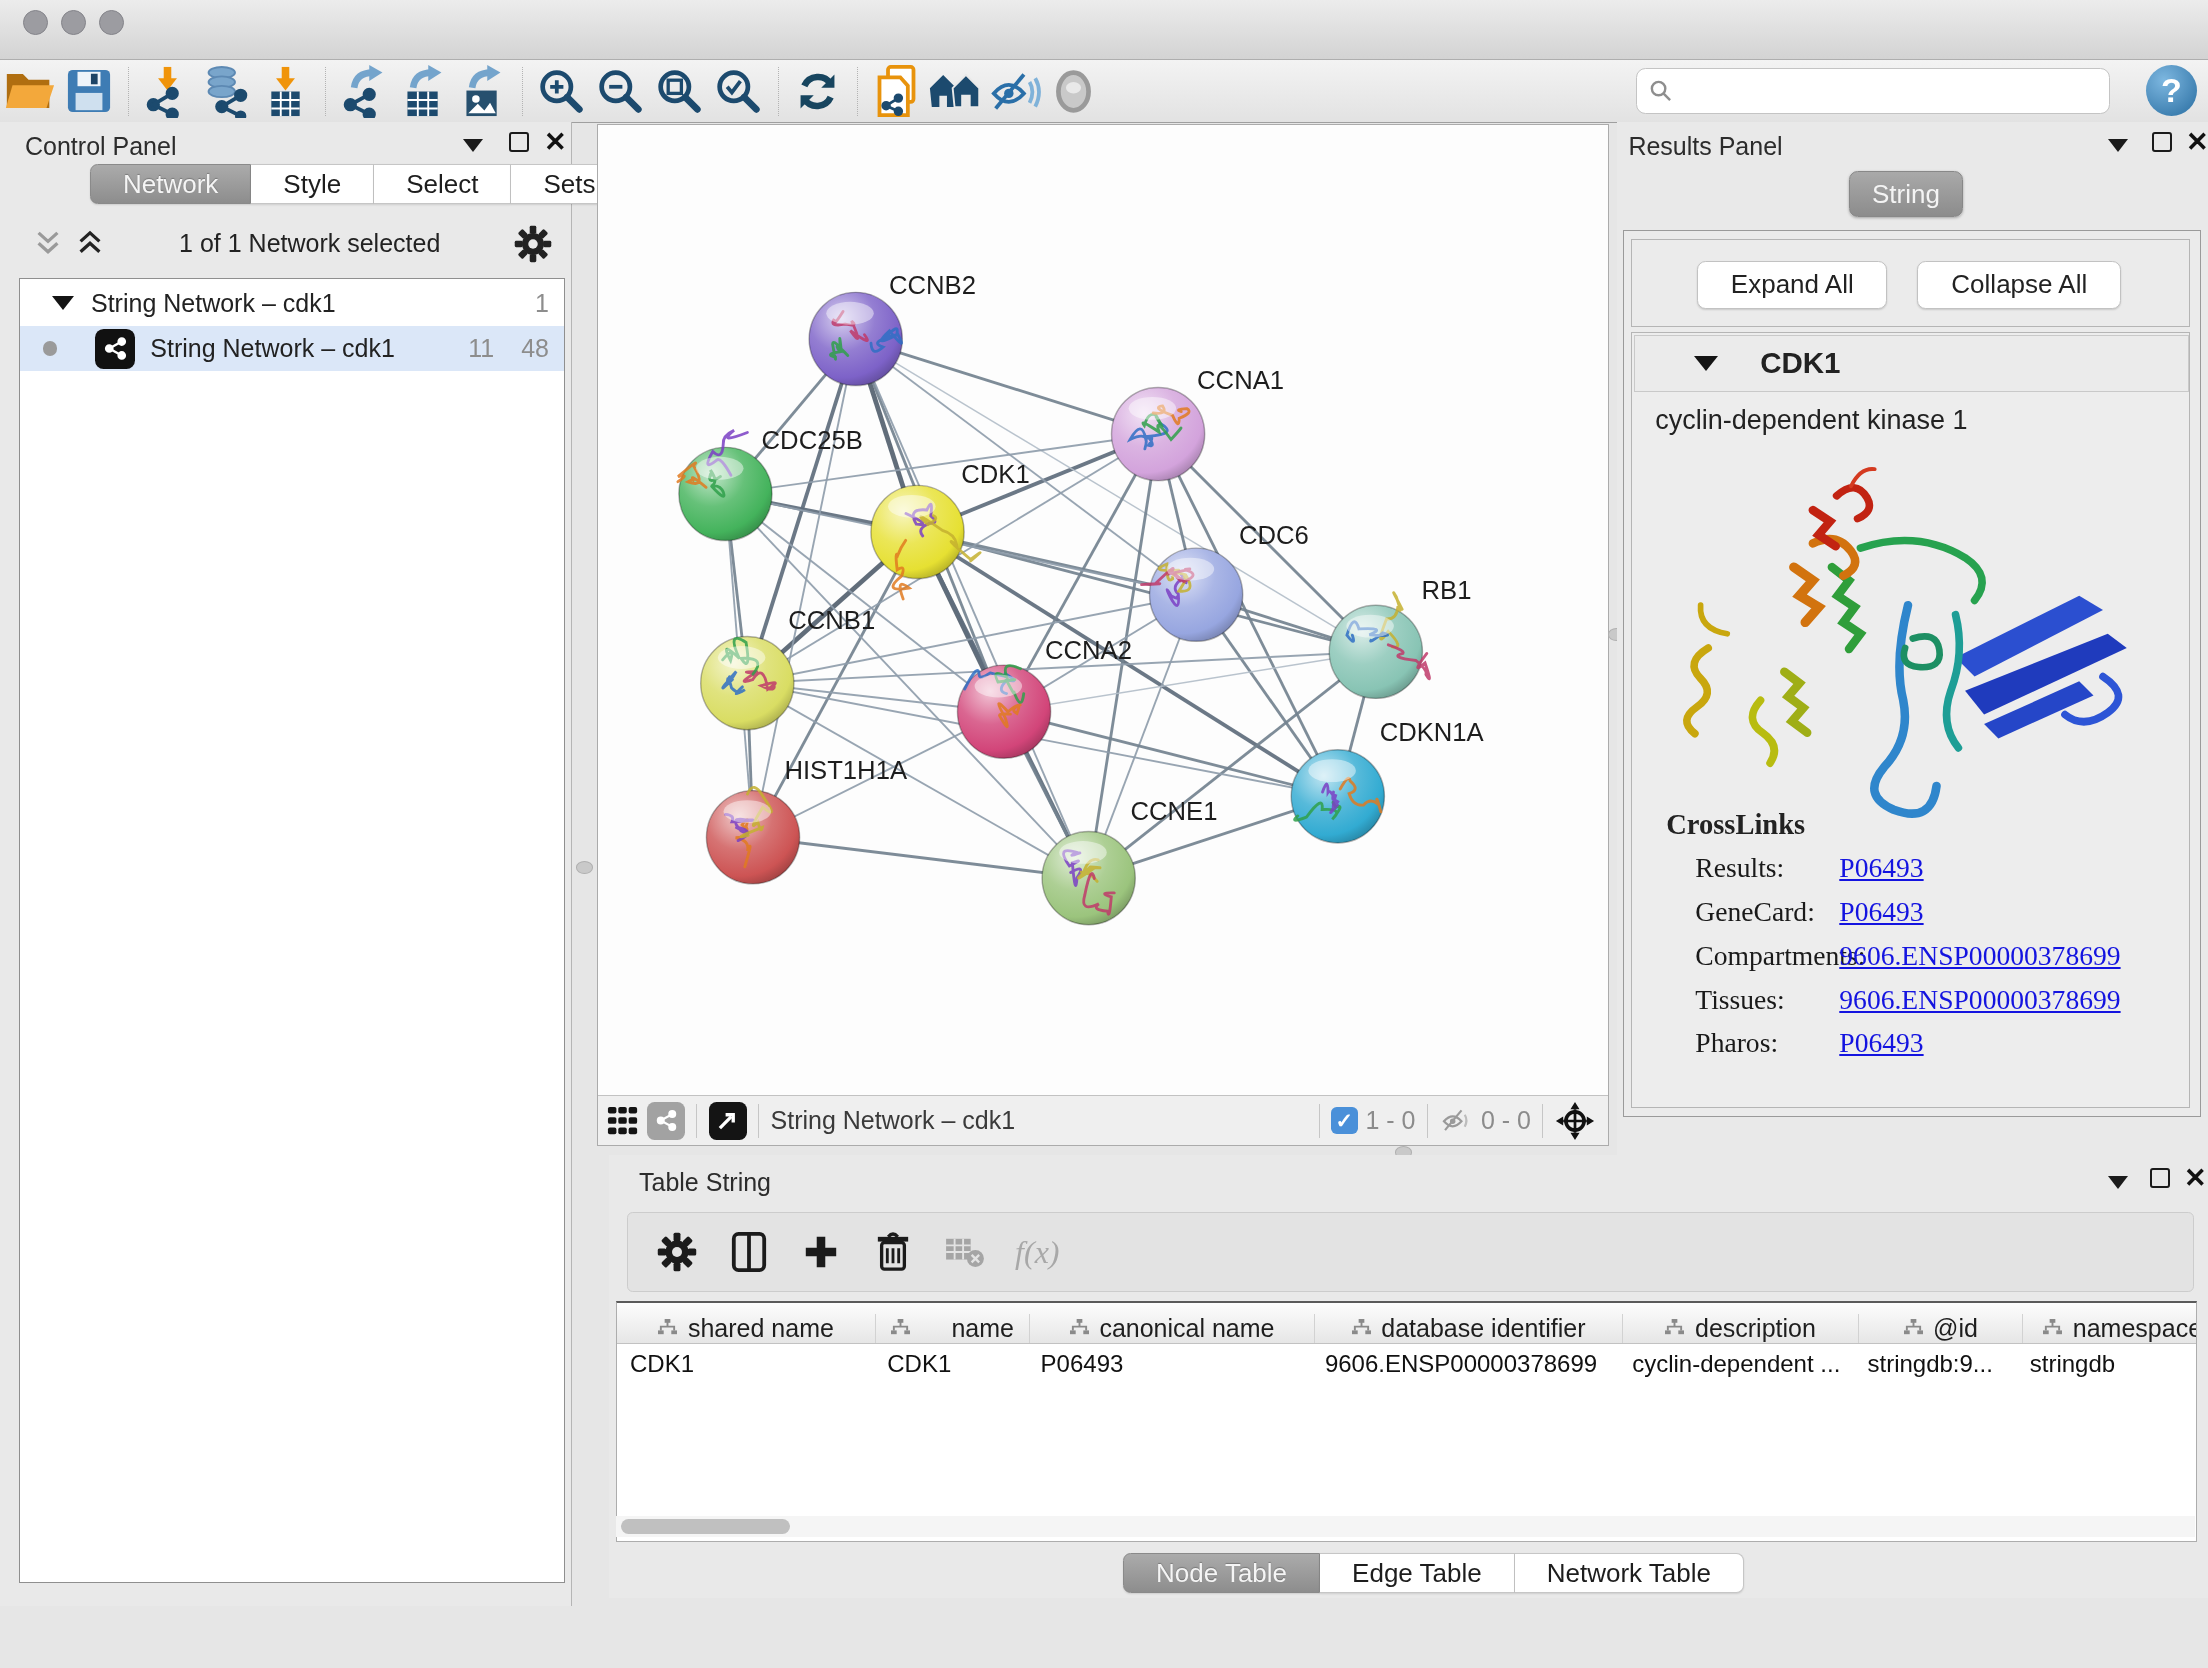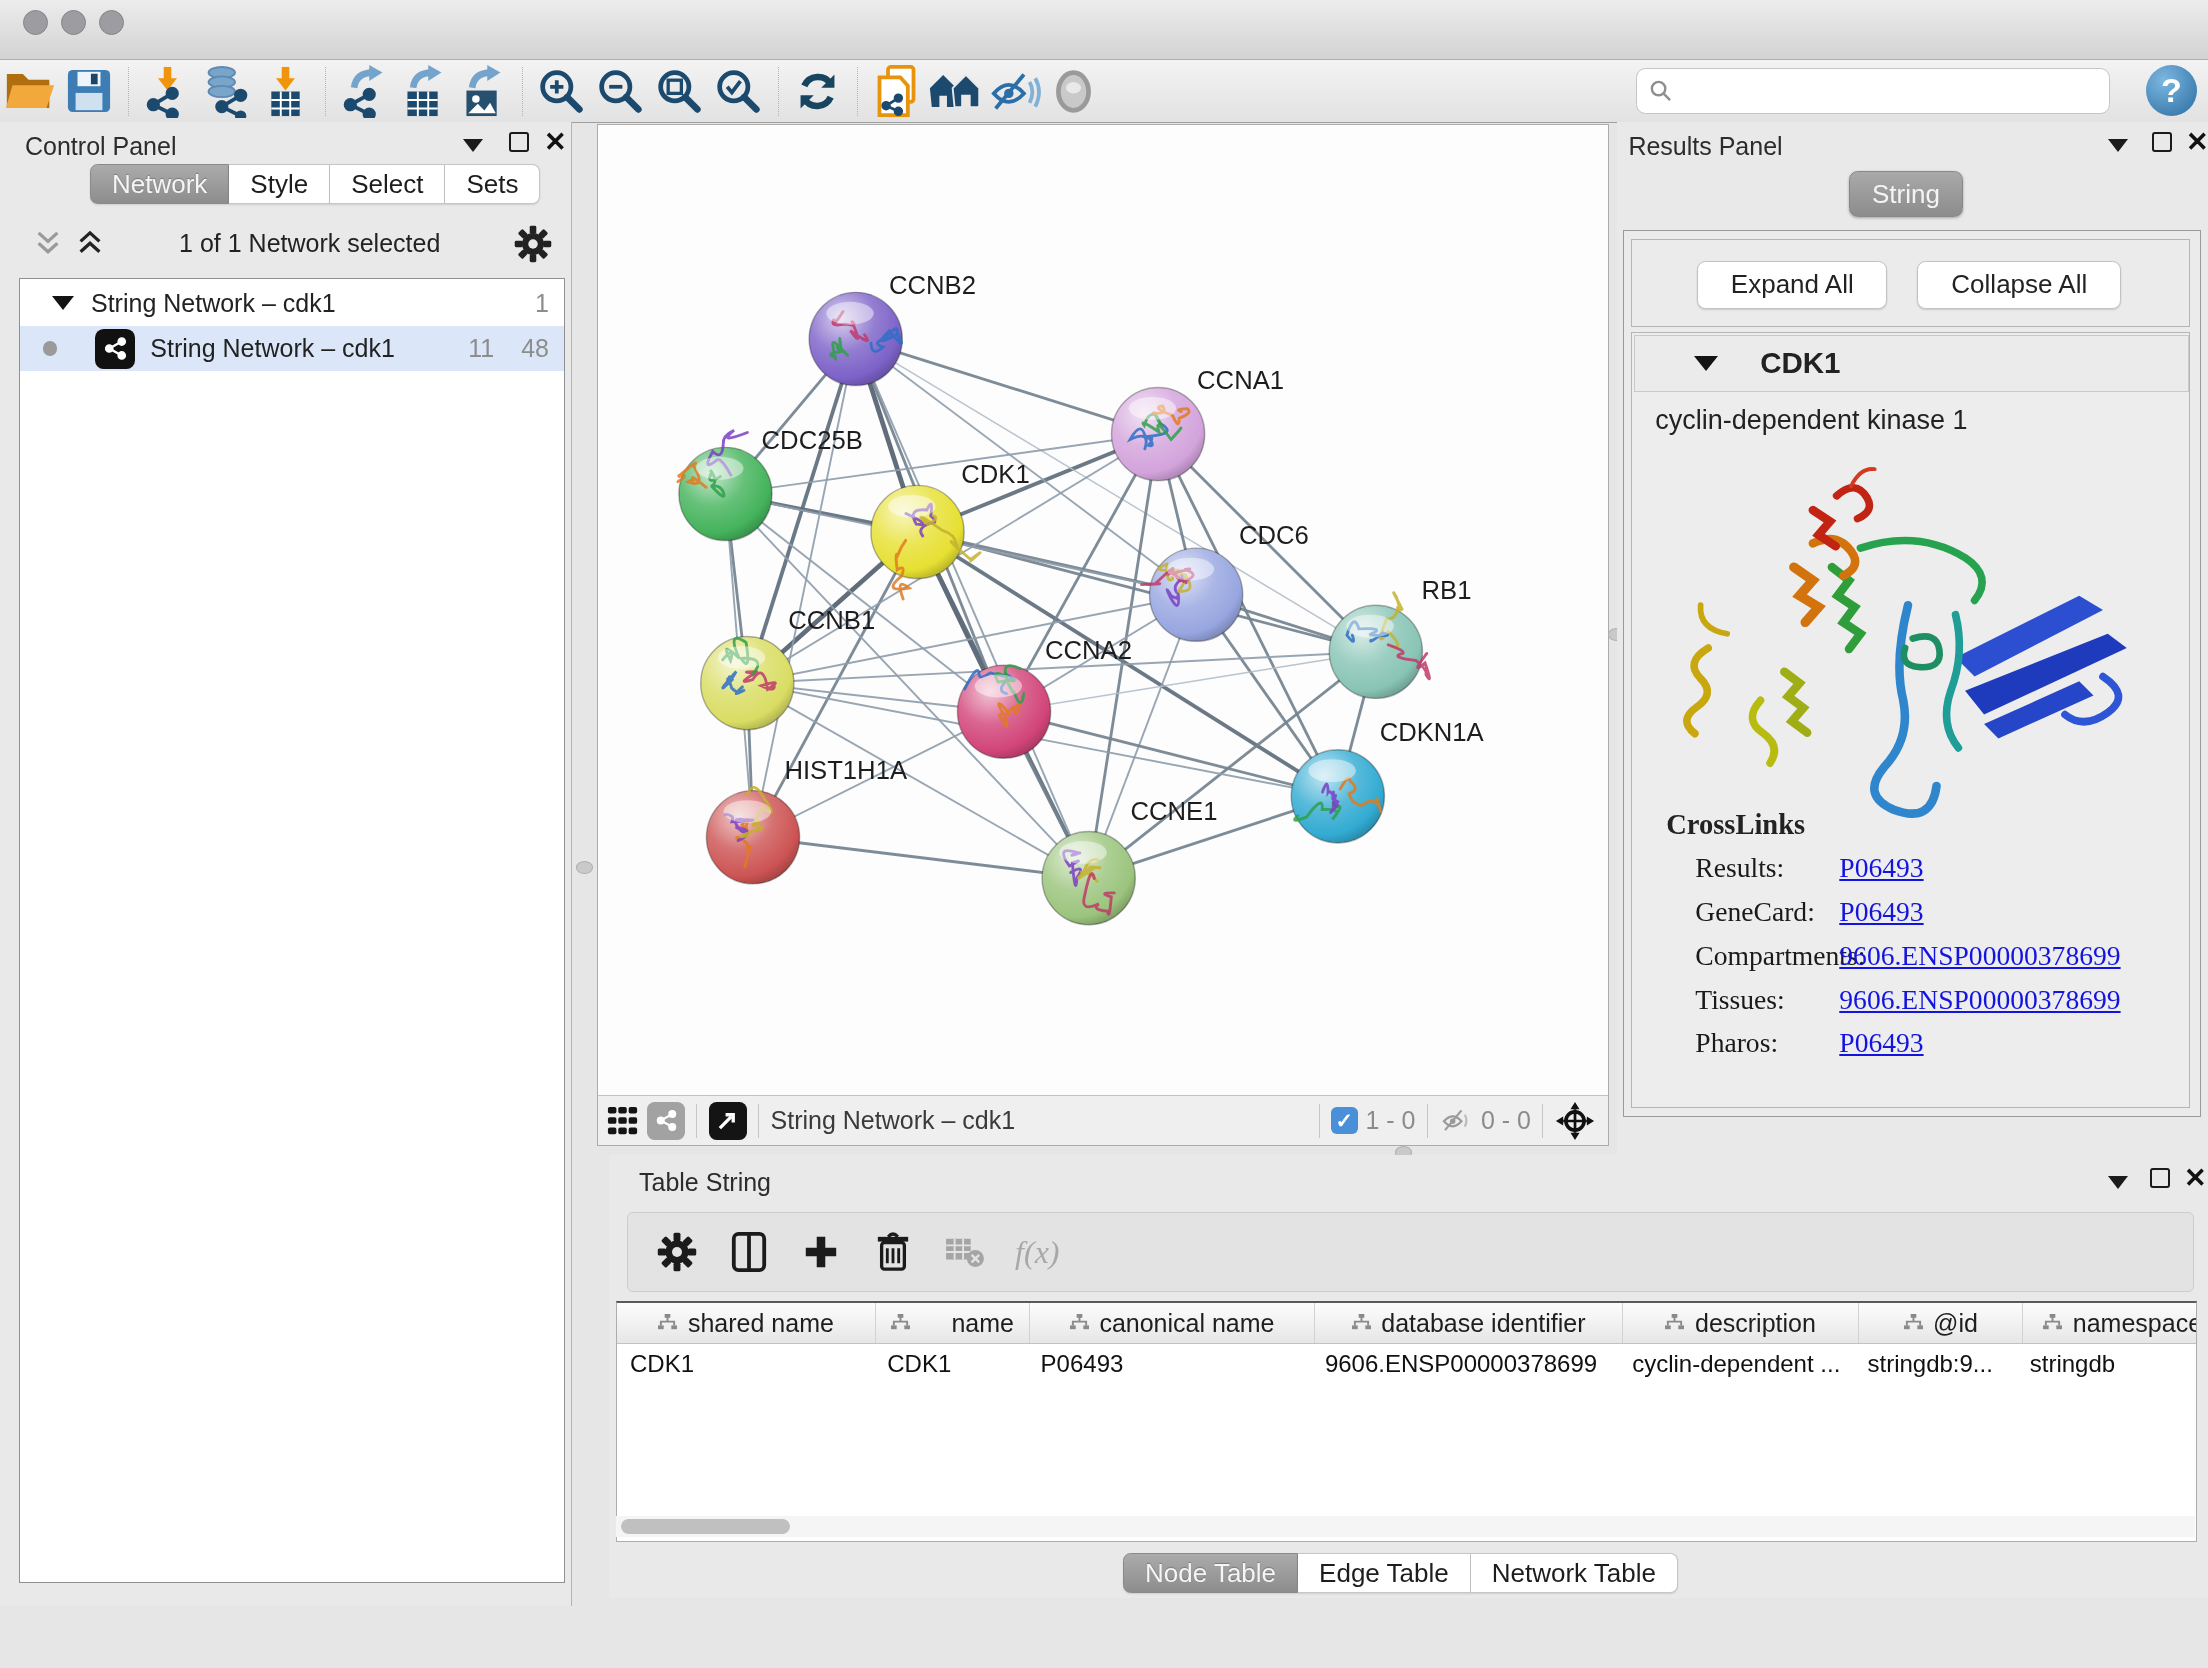--- a/index.html
+++ b/index.html
@@ -15,21 +15,21 @@
   .searchbox{position:absolute;left:1636px;top:7.6px;width:472px;height:44px;background:#fff;border:1px solid #c4c4c4;border-radius:9.5px;display:flex;align-items:center;}
   .searchbox svg{margin-left:11.4px;}
   .searchbox input{border:none;outline:none;flex:1;height:38px;font-size:23px;background:transparent;}
   .helpbtn{position:absolute;left:2146px;top:4.8px;width:51px;height:51px;border-radius:50%;background:radial-gradient(circle at 35% 30%,#7db7e0,#3d7fb0 75%);color:#fff;font-size:34px;font-weight:bold;text-align:center;line-height:51px;}
   
   .ptitle{position:absolute;font-size:25px;color:#2c2c2c;}
   .pt-caret{position:absolute;width:0;height:0;border-left:10.5px solid transparent;border-right:10.5px solid transparent;border-top:13.3px solid #1b1b1b;}
   .pt-float{position:absolute;width:16px;height:16px;border:2.9px solid #1b1b1b;border-radius:2.9px;background:transparent;}
   .pt-close{position:absolute;font-size:27px;font-weight:bold;color:#111;line-height:25px;}
   .seg{position:absolute;display:flex;}
-  .seg .sgb{height:38px;background:#fff;border:1px solid #c6c6c6;border-left-width:0;font-size:26px;color:#1d1d1d;display:flex;align-items:center;justify-content:center;padding:0 21px;box-shadow:0 1px 1.9px rgba(0,0,0,.12);}
+  .seg .sgb{height:38px;background:#fff;border:1px solid #c6c6c6;border-left-width:0;font-size:26px;color:#1d1d1d;display:flex;align-items:center;justify-content:center;padding:0 32px;box-shadow:0 1px 1.9px rgba(0,0,0,.12);}
   .seg .sgb:first-child{border-left-width:1px;border-radius:7.6px 0 0 7.6px;}
   .seg .sgb:last-child{border-radius:0 7.6px 7.6px 0;}
   .seg .sgb.active{background:linear-gradient(#ababab,#8d8d8d);color:#f5f5f5;border-color:#8a8a8a;text-shadow:0 -1px 1px rgba(0,0,0,.25);}
   .pill{background:linear-gradient(#a9a9a9,#8c8c8c);color:#f4f4f4;border:1px solid #888;border-radius:8.6px;font-size:26px;display:flex;align-items:center;justify-content:center;box-shadow:0 1px 2.9px rgba(0,0,0,.3);}
   
   .cpanel{position:absolute;left:0;top:122px;width:571px;height:1484px;background:#e9e9e9;border-right:1px solid #b5b5b5;}
   .cp-box{position:absolute;left:19px;top:156px;width:544px;height:1303px;background:#fff;border:1.9px solid #8f8f8f;}
   .tree-row{position:absolute;left:0;width:100%;height:45px;display:flex;align-items:center;font-size:25px;}
   .tree-count{color:#8d8d8d;}
   .sel-row{background:#dbe7f8;}
@@ -51,21 +51,21 @@
   .r-content{position:absolute;left:7.6px;top:101px;width:557px;height:774px;border:1px solid #b5b5b5;background:#ededed;}
   .r-entryhead{position:absolute;left:1.9px;top:1.9px;width:calc(100% - 3.8px);height:55px;border:1px solid #c9c9c9;background:#ebebeb;display:flex;align-items:center;}
   .xl-row{position:absolute;left:0;width:100%;height:44px;font-family:"Liberation Serif",serif;font-size:27.6px;}
   .xl-lab{position:absolute;left:63px;color:#1a1a1a;}
   .xl-val{position:absolute;left:207px;color:#1414e0;text-decoration:underline;}
   
   .tpanel{position:absolute;left:609px;top:1155px;width:1600px;height:443px;background:#e9e9e9;}
   .tp-toolbar{position:absolute;left:18px;top:57px;width:1565px;height:78px;background:#e3e3e3;border:1px solid #cccccc;border-radius:5.7px;display:flex;align-items:center;}
   .tp-toolbar .tbi{width:72px;}
   .tbl{position:absolute;left:6.7px;top:146px;width:1579px;height:238px;background:#fff;border-top:2.9px solid #5a5a5a;border-left:1px solid #adadad;border-right:1px solid #adadad;border-bottom:1px solid #adadad;overflow:hidden;}
-  .thead{display:flex;height:40px;background:linear-gradient(#fdfdfd,#e6e6e6);border-bottom:1px solid #c2c2c2;}
+  .thead{display:flex;height:40px;background:linear-gradient(#fdfdfd,#e6e6e6);border-bottom:1px solid #c2c2c2;align-items:flex-end;}
   .th{flex:0 0 auto;display:flex;align-items:center;justify-content:center;gap:9.5px;font-size:25px;color:#1e1e1e;border-right:1px solid #d2d2d2;overflow:hidden;white-space:nowrap;}
   .trow{display:flex;height:40px;}
   .td{flex:0 0 auto;font-size:24px;color:#111;padding-left:13.3px;display:flex;align-items:center;overflow:hidden;white-space:nowrap;}
   .hscroll{position:absolute;left:6.7px;top:361px;width:1579px;height:21px;background:#f5f5f5;}
   .hthumb{position:absolute;left:5.7px;top:2.9px;width:169px;height:15px;border-radius:7.6px;background:#c0c0c0;}
   
   .bbar{position:absolute;left:0;top:1605px;width:100%;height:63px;background:linear-gradient(#fbfbfb,#ededed);border-top:1px solid #c2c2c2;}
   .bbtn{position:absolute;top:9.5px;height:42px;background:#fcfcfc;border:1.9px solid #b9b9b9;display:flex;align-items:center;justify-content:center;}
   .membtn{position:absolute;left:2047px;top:7.6px;width:146px;height:46px;background:#fcfcfc;border:1px solid #bdbdbd;display:flex;align-items:center;justify-content:center;gap:11.4px;font-size:26px;}
   .dotgreen{width:25px;height:25px;border-radius:50%;background:#1e9e3e;}

